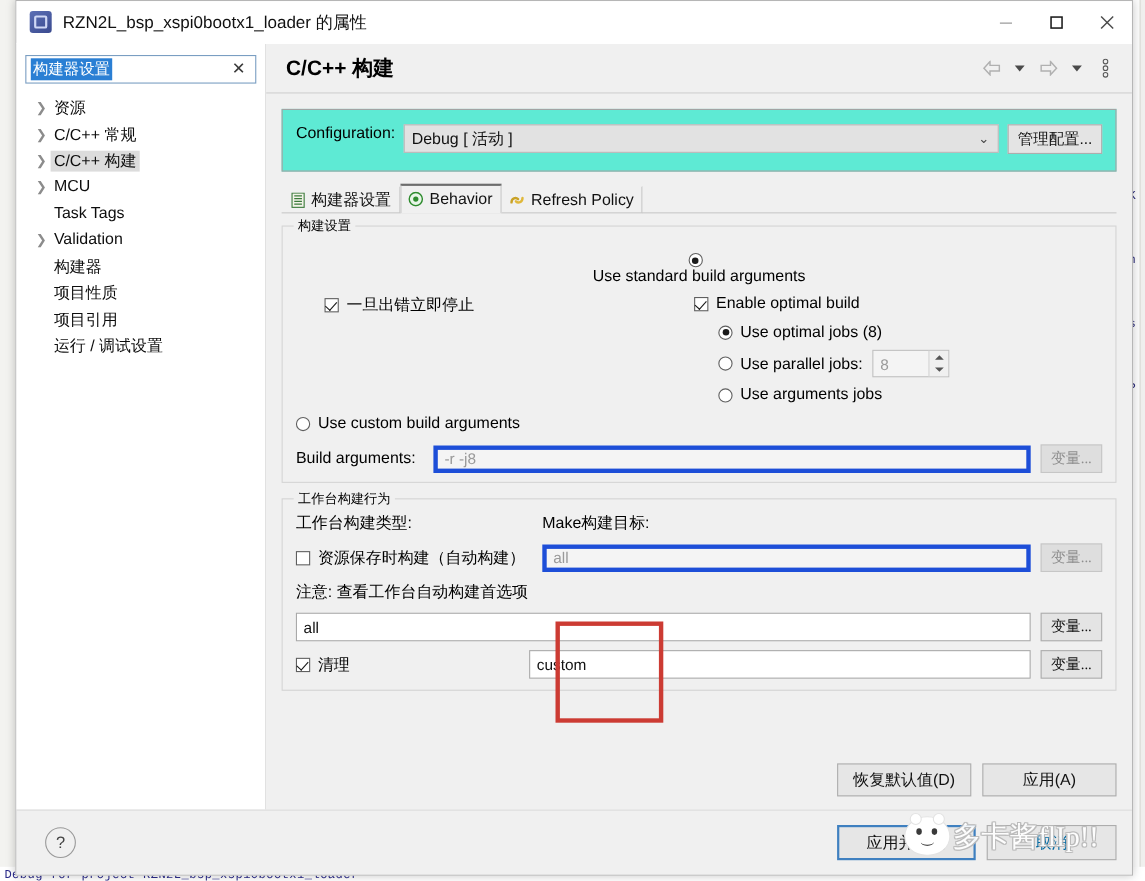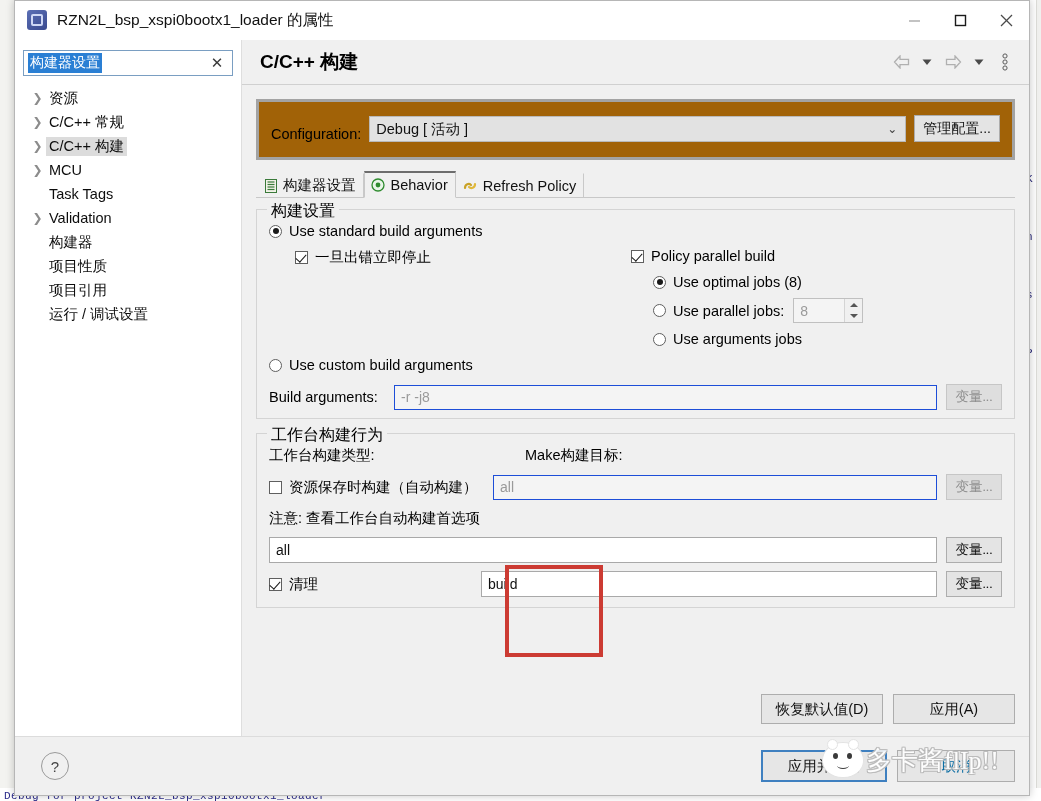--- a/index.html
+++ b/index.html
@@ -114,22 +114,22 @@
     border-bottom:1px solid #d0d0d0;background:#f0f0f0;
   }
   #page-title{font-size:19px;font-weight:bold;color:#000;margin-left:18px;flex:1 1 auto;}
   #head-tools{display:flex;align-items:center;margin-right:12px;gap:2px;}
   .head-tool{width:24px;height:26px;display:flex;align-items:center;justify-content:center;}
 
   #page-content{flex:1 1 auto;padding:14px 14px 0 14px;min-height:0;overflow:hidden;}
 
   
   #config-box{
-    border:3px solid #a3a3a3;background:#a16207;
-    padding:13px 12px 15px 12px;display:flex;align-items:flex-end;gap:8px;
+    border:1px solid #a3a3a3;background:#5eead4;
+    padding:13px 12px 15px 12px;display:flex;align-items:flex-start;gap:8px;
   }
   #config-label{font-size:14.5px;color:#000;white-space:nowrap;}
   #config-combo{
     flex:1 1 auto;height:26px;background:#e2e2e2;border:1px solid #b9b9b9;
     display:flex;align-items:center;padding:0 6px;font-size:14.5px;color:#111;
     position:relative;box-sizing:border-box;
   }
   #config-combo .caret{position:absolute;right:8px;top:5px;color:#444;font-size:12px;}
   #btn-manage-config{
     height:27px;padding:0 8px;background:#e4e4e4;border:1px solid #adadad;
@@ -154,21 +154,21 @@
   }
   .tabicon{width:15px;height:15px;flex:0 0 auto;display:flex;align-items:center;justify-content:center;}
 
   
   .group{
     border:1px solid #d4d4d4;margin-top:9px;padding:8px 12px 12px 12px;
     position:relative;background:#f0f0f0;
   }
   .group > .glabel{
     position:absolute;top:-9px;left:10px;background:#f0f0f0;padding:0 4px;
-    font-size:16px;color:#000;
+    font-size:12px;color:#000;
   }
 
   .row{display:flex;align-items:center;}
   .ctl-label{font-size:14.5px;color:#000;white-space:nowrap;}
 
   
   .radio{
     width:13px;height:13px;border-radius:50%;border:1px solid #5f5f5f;background:#fff;
     flex:0 0 auto;position:relative;box-sizing:border-box;margin-right:7px;
   }
@@ -179,21 +179,21 @@
   .cb{
     width:13px;height:13px;border:1px solid #5f5f5f;background:#fff;
     flex:0 0 auto;position:relative;box-sizing:border-box;margin-right:7px;
   }
   .cb.on:after{
     content:"";position:absolute;left:2px;top:0px;width:5px;height:9px;
     border:solid #1a1a1a;border-width:0 1.6px 1.6px 0;transform:rotate(42deg);
   }
 
   .txtin{
-    height:25px;border:1px solid #1d4ed8;background:#f4f4f4;display:flex;
+    height:25px;border:4px solid #1d4ed8;background:#f4f4f4;display:flex;
     align-items:center;padding:0 6px;font-size:14px;color:#9a9a9a;
     box-sizing:border-box;
   }
   .txtin.white{background:#ffffff;color:#111;border:1px solid #a9a9a9;}
   .btn-sm{
     height:26px;padding:0 10px;border:1px solid #adadad;background:#e4e4e4;
     font-size:13.5px;color:#111;display:flex;align-items:center;justify-content:center;
     white-space:nowrap;box-sizing:border-box;font-family:Liberation Serif, serif;
   }
   .btn-sm.disabled{color:#8e8e8e;border-color:#c6c6c6;background:#dedede;}
@@ -473,38 +473,38 @@
                   <path d="M12 5 C12 9, 8 10, 6 8" fill="none" stroke="#e0b83a" stroke-width="2.2" stroke-linecap="round"></path>
                 </svg>
               </span>
               <span>Refresh Policy</span>
             </div>
           </div>
 
         <div class="group" style="margin-top:11px;padding-bottom:8px;">
           <div class="glabel">构建设置</div>
 
-          <div class="row" style="margin-top:5px;">
+          <div class="row" style="margin-top:16px;flex-direction:column;">
             <span class="radio on"></span>
             <span class="ctl-label">Use standard build arguments</span>
           </div>
 
           <div class="row" style="margin-top:9px;align-items:flex-start;">
 
             <div style="width:362px;flex:0 0 auto;">
               <div class="row" style="padding-left:26px;">
                 <span class="cb on"></span>
                 <span class="ctl-label">一旦出错立即停止</span>
               </div>
             </div>
 
             <div style="flex:1 1 auto;">
               <div class="row">
                 <span class="cb on"></span>
-                <span class="ctl-label">Policy parallel build</span>
+                <span class="ctl-label">Enable optimal build</span>
               </div>
               <div class="row" style="margin-top:10px;padding-left:22px;">
                 <span class="radio on"></span>
                 <span class="ctl-label">Use optimal jobs (8)</span>
               </div>
               <div class="row" style="margin-top:8px;padding-left:22px;">
                 <span class="radio"></span>
                 <span class="ctl-label">Use parallel jobs:</span>
                 <span class="spin" style="margin-left:9px;">
                   <span class="val">8</span>
@@ -531,21 +531,21 @@
             <span class="txtin" style="flex:1 1 auto;margin-right:9px;">
               <span>-r -j8</span>
             </span>
             <span class="btn-sm disabled" style="width:56px;flex:0 0 auto;">变量...</span>
           </div>
         </div>
 
         <div class="group" style="margin-top:14px;padding-bottom:10px;">
           <div class="glabel">工作台构建行为</div>
 
-          <div class="row" style="margin-top:4px;gap:32px;">
+          <div class="row" style="margin-top:4px;">
             <span class="ctl-label" style="width:224px;flex:0 0 auto;">工作台构建类型:</span>
             <span class="ctl-label">Make构建目标:</span>
           </div>
 
           <div class="row" style="margin-top:9px;">
             <span class="row" style="width:224px;flex:0 0 auto;">
               <span class="cb"></span>
               <span class="ctl-label">资源保存时构建（自动构建）</span>
             </span>
             <span class="txtin" style="flex:1 1 auto;margin-right:9px;">
@@ -564,21 +564,21 @@
             </span>
             <span class="btn-sm" style="width:56px;flex:0 0 auto;">变量...</span>
           </div>
 
           <div class="row" style="margin-top:8px;">
             <span class="row" style="width:212px;flex:0 0 auto;">
               <span class="cb on"></span>
               <span class="ctl-label">清理</span>
             </span>
             <span class="txtin white" style="flex:1 1 auto;margin-right:9px;height:26px;">
-              <span>build</span>
+              <span>custom</span>
             </span>
             <span class="btn-sm" style="width:56px;flex:0 0 auto;">变量...</span>
           </div>
         </div>
 
       </div>
 
       <div id="apply-row">
         <div class="btn-lg">恢复默认值(D)</div>
         <div class="btn-lg">应用(A)</div>

